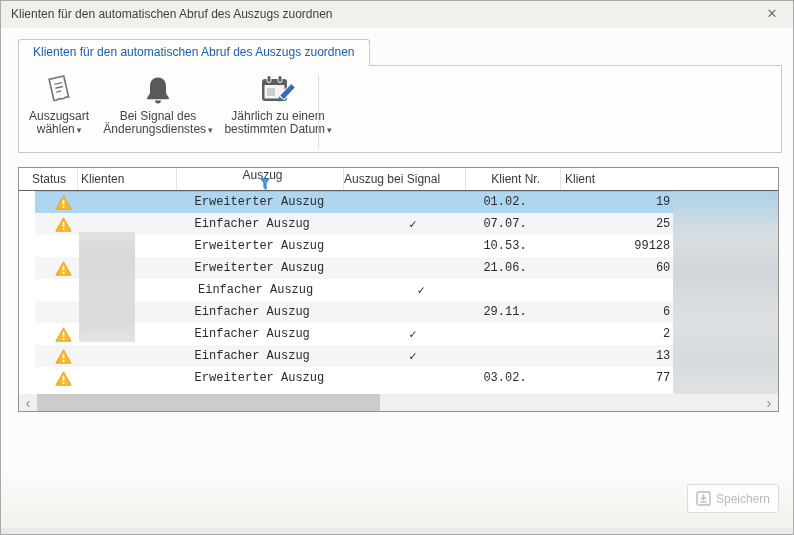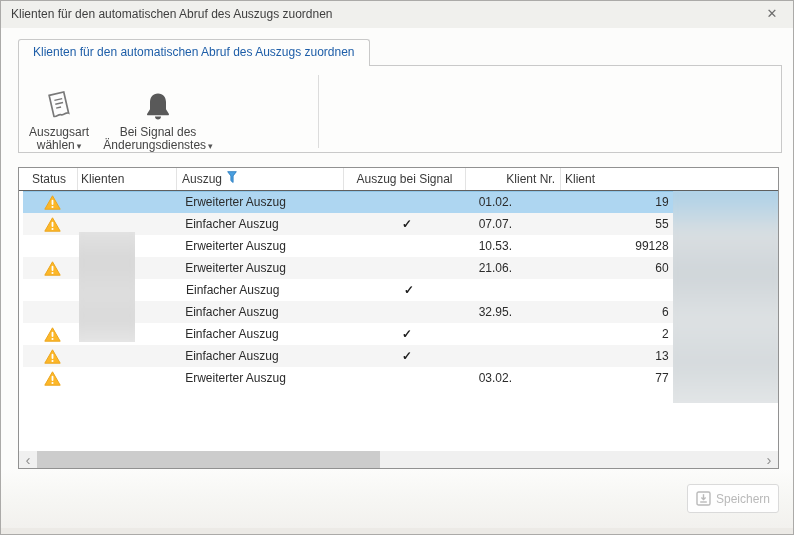--- a/index.html
+++ b/index.html
@@ -12,47 +12,47 @@
   .close-btn{position:absolute;right:13px;top:5px;width:16px;height:16px;color:#6e6e6e;
              font-size:13px;line-height:16px;text-align:center;cursor:default;}
   .bottom-strip{position:absolute;left:0;right:0;top:527px;height:8px;background:#eceae6;}
 
   
   .tab{position:absolute;left:17px;top:38px;height:27px;padding:0 14px;background:#fdfdfc;
        border:1px solid #c9c9c9;border-bottom:none;border-radius:3px 3px 0 0;box-sizing:border-box;
        font-size:12px;line-height:25px;color:#1e5ea8;z-index:2;white-space:nowrap;}
   .panel{position:absolute;left:17px;top:64px;width:764px;height:88px;background:#fdfdfc;
          border:1px solid #c9c9c9;box-sizing:border-box;}
-  .tb-row{position:absolute;left:2px;top:20px;display:flex;}
+  .tb-row{position:absolute;left:2px;top:4px;display:flex;}
   .tb-btn{display:flex;flex-direction:column;align-items:center;padding-top:2px;cursor:default;}
   .tb-btn .ic{height:38px;display:flex;align-items:center;justify-content:center;}
   .tb-line{font-size:12px;line-height:12.5px;color:#444;white-space:nowrap;text-align:center;}
   .dd-arrow{font-size:9px;color:#555;margin-left:2px;}
   .tb-sep{position:absolute;left:299px;top:9px;width:1px;height:73px;background:#dcdcdc;}
   .w1{width:76px}.w2{width:122px}.w3{width:118px}
 
   
-  .grid{position:absolute;left:17px;top:166px;width:761px;height:302px;background:#fff;
+  .grid{position:absolute;left:17px;top:166px;width:761px;height:245px;background:#fff;
         border:1px solid #919191;box-sizing:border-box;}
   .ghead{position:absolute;left:0;top:0;right:0;height:23px;display:flex;background:#fff;
          border-bottom:1px solid #5f5f5f;box-sizing:border-box;}
   .hcell{box-sizing:border-box;border-right:1px solid #e3e3e3;font-size:12px;color:#3a3a3a;
          display:flex;align-items:center;cursor:default;}
   .hcell:last-child{border-right:none;}
-  .grows{position:absolute;left:4px;top:23px;right:0;}
+  .grows{position:absolute;left:16px;top:23px;right:0;font-family:Liberation Mono, monospace;}
   .grid-row{display:flex;height:22px;background:#fff;cursor:default;}
   .grid-row:nth-child(even){background:#f5f5f5;}
   .grid-row.selected{background:#aed6f1;box-shadow:inset 0 1px 0 #8fc5e7;}
   .rcell{box-sizing:border-box;font-size:12px;color:#2b2b2b;display:flex;align-items:center;
          overflow:hidden;white-space:nowrap;}
   .c0{width:59px;}.c1{width:99px;}.c2{width:167px;}.c3{width:122px;}.c4{width:112px;}
   .c5{width:95px;}.c6{width:105px;}
-  .hcell.c0{padding-left:13px;}.hcell.c1{padding-left:3px;}.hcell.c2{padding-left:5px;}
-  .hcell.c3{justify-content:center;}.hcell.c4{padding-left:11px;}
-  .hcell.c5{justify-content:flex-end;padding-right:5px;}.hcell.c6{padding-left:4px;}
+  .hcell.c0{padding-left:13px;}.hcell.c1{padding-left:3px;}.hcell.c2{padding-left:5px;flex-direction:column;}
+  .hcell.c3{}.hcell.c4{padding-left:11px;}
+  .hcell.c5{justify-content:flex-end;padding-right:20px;}.hcell.c6{padding-left:4px;}
   .rcell.c0{justify-content:center;}
   .rcell.c2{padding-left:5px;}.rcell.c3{justify-content:center;}
   .rcell.c4{padding-left:11px;}.rcell.c5{justify-content:flex-end;padding-right:5px;text-align:center;}
   .check{font-size:12px;font-weight:700;color:#1c1c1c;}
   .filter{margin-left:5px;margin-top:-4px;display:inline-flex;}
 
   
   .blur-box{position:absolute;overflow:hidden;pointer-events:none;}
   .blur-in{position:absolute;inset:-12px;filter:blur(7px);}
   .blur-stamm{left:60px;top:64px;width:56px;height:110px;}
@@ -101,20 +101,37 @@
         <div class="tb-btn w2">
           <span class="ic">
             <svg width="32" height="34" viewBox="0 0 32 34">
               <path fill="#595959" d="M16 3.5c-5.2 0-8 3.9-8 8.6v7.2l-2.8 4.4c-.5.8-.1 1.5.9 1.5h19.8c1 0 1.4-.7.9-1.5L24 19.3v-7.2c0-4.7-2.8-8.6-8-8.6z"></path>
               <path fill="#595959" d="M13 26.5h6c0 1.9-1.3 3-3 3s-3-1.1-3-3z"></path>
             </svg>
           </span>
           <div class="tb-line">Bei Signal des</div>
           <div class="tb-line">Änderungsdienstes<span class="dd-arrow">▾</span></div>
         </div>
+        <div class="tb-btn w3">
+          <span class="ic">
+            <svg width="38" height="36" viewBox="0 0 38 36">
+              <rect x="3" y="6" width="25" height="22" rx="3" fill="#5e5e5e"></rect>
+              <rect x="5.5" y="12" width="20" height="13.5" fill="#f4f4f4"></rect>
+              <rect x="8" y="15" width="8" height="8" fill="#cdcdcd"></rect>
+              <rect x="8" y="2.5" width="4" height="7" rx="2" fill="#5e5e5e" stroke="#fdfdfd" stroke-width="1"></rect>
+              <rect x="19" y="2.5" width="4" height="7" rx="2" fill="#5e5e5e" stroke="#fdfdfd" stroke-width="1"></rect>
+              <g transform="rotate(43 26 21)">
+                <rect x="23.2" y="9" width="6" height="17" rx="1" fill="#2f6fb8" stroke="#fdfdfd" stroke-width="1"></rect>
+                <path d="M26.2 31l-3-4.2h6z" fill="#2f6fb8"></path>
+              </g>
+            </svg>
+          </span>
+          <div class="tb-line">Jährlich zu einem</div>
+          <div class="tb-line">bestimmten Datum<span class="dd-arrow">▾</span></div>
+        </div>
       </div>
     <div class="tb-sep"></div>
   </div>
 
   <div class="grid">
     <div class="ghead" id="grid-header">
         <div class="hcell c0">
           <span>Status</span>
         </div>
         <div class="hcell c1">
@@ -165,21 +182,21 @@
                 <circle cx="8.5" cy="12" r="1.05" fill="#fff"></circle>
               </svg>
             </span>
           </div>
           <div class="rcell c1"></div>
           <div class="rcell c2">Einfacher Auszug</div>
           <div class="rcell c3">
             <span class="check">✓</span>
           </div>
           <div class="rcell c4">07.07.</div>
-          <div class="rcell c5">55</div>
+          <div class="rcell c5">25</div>
           <div class="rcell c6"></div>
         </div>
         <div class="grid-row">
           <div class="rcell c0"></div>
           <div class="rcell c1"></div>
           <div class="rcell c2">Erweiterter Auszug</div>
           <div class="rcell c3"></div>
           <div class="rcell c4">10.53.</div>
           <div class="rcell c5">99128</div>
           <div class="rcell c6"></div>
@@ -209,21 +226,21 @@
             <span class="check">✓</span>
           </div>
           <div class="rcell c4"></div>
           <div class="rcell c6"></div>
         </div>
         <div class="grid-row">
           <div class="rcell c0"></div>
           <div class="rcell c1"></div>
           <div class="rcell c2">Einfacher Auszug</div>
           <div class="rcell c3"></div>
-          <div class="rcell c4">32.95.</div>
+          <div class="rcell c4">29.11.</div>
           <div class="rcell c5">6</div>
           <div class="rcell c6"></div>
         </div>
         <div class="grid-row">
           <div class="rcell c0">
             <span>
               <svg width="17" height="15" viewBox="0 0 17 15">
                 <path d="M8.5 0.8 L16.2 14.2 H0.8 Z" fill="#fcb729" stroke="#eba51d" stroke-width="1" stroke-linejoin="round"></path>
                 <rect x="7.6" y="4.8" width="1.8" height="5.2" rx="0.9" fill="#fff"></rect>
                 <circle cx="8.5" cy="12" r="1.05" fill="#fff"></circle>

